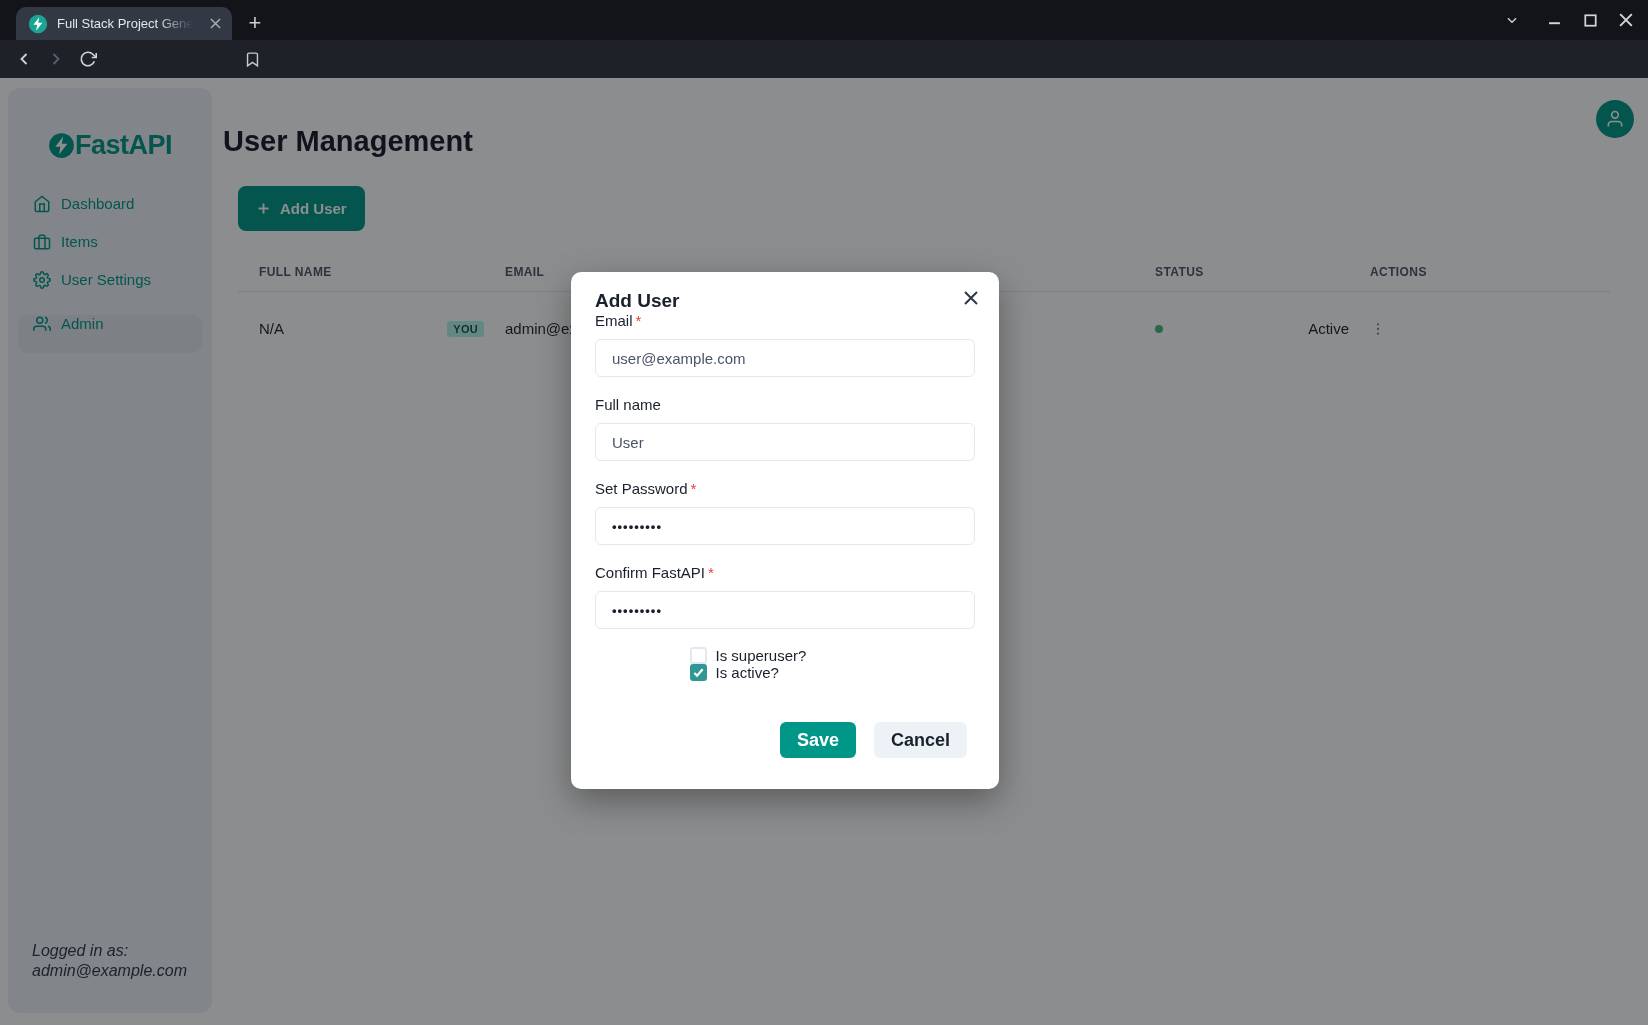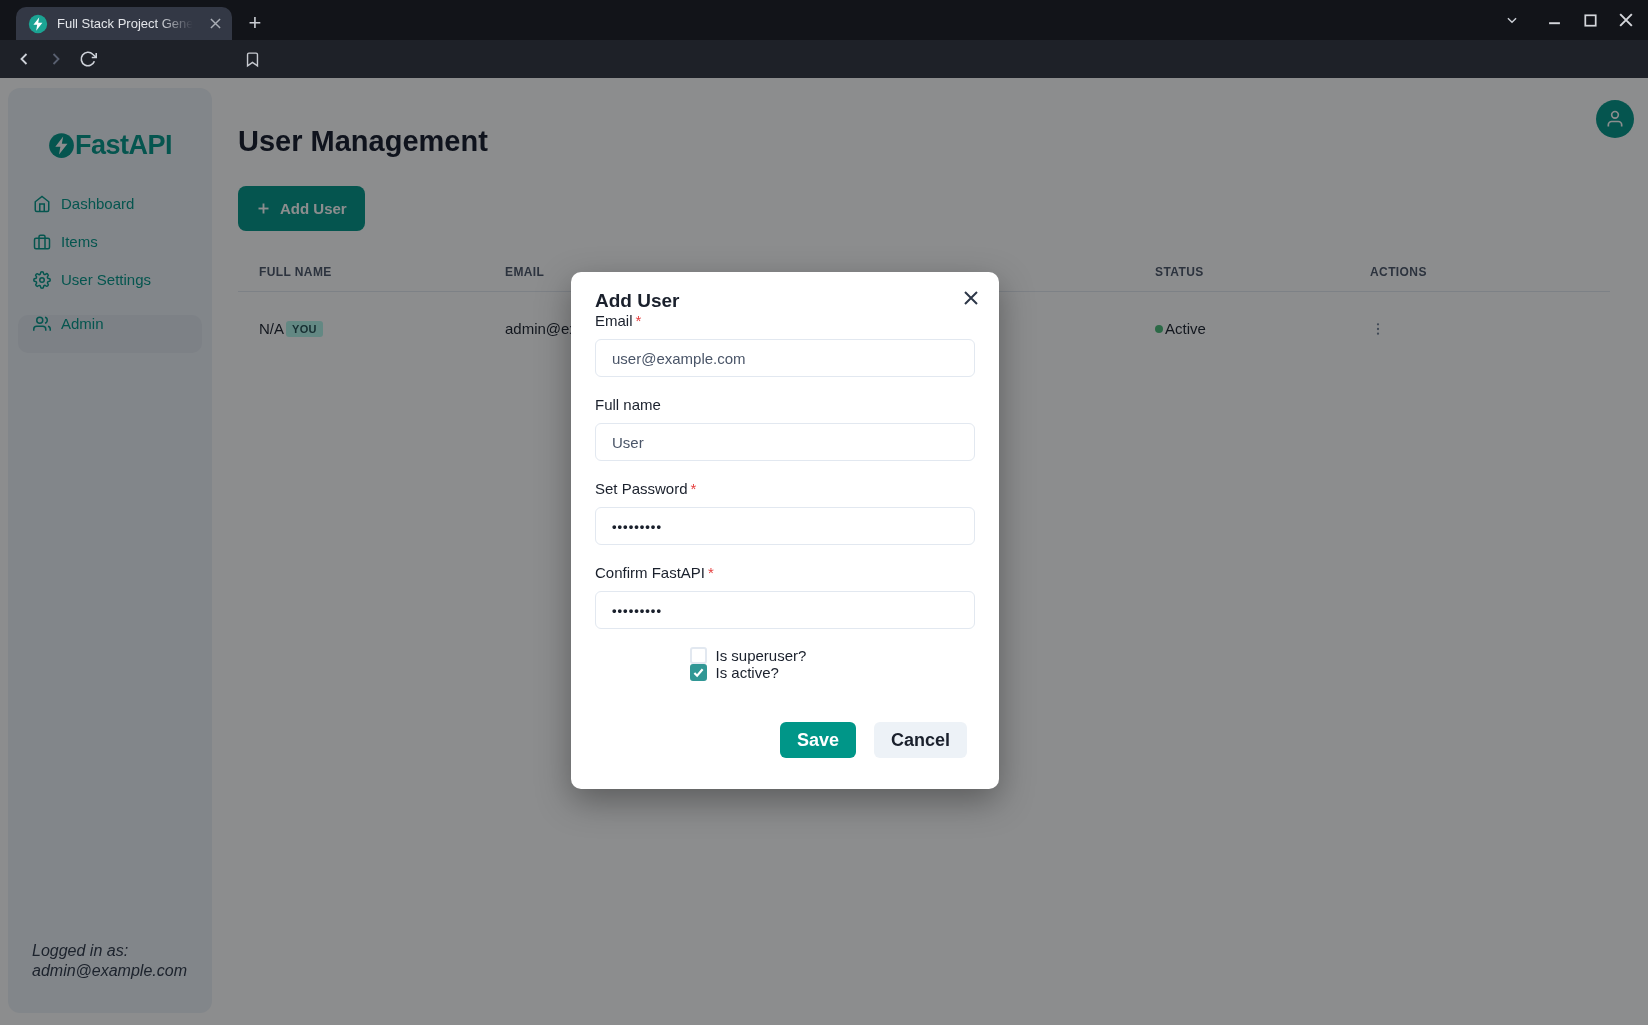--- a/index.html
+++ b/index.html
@@ -43,31 +43,31 @@
              background:#EDF2F7; border-radius:12px; }
   .logo { display:flex; align-items:center; justify-content:center; gap:0; margin-top:42px; }
   .logo-text { color:#009688; font-size:27px; font-weight:600; letter-spacing:-0.5px; }
   .nav { margin:34px 10px 0 10px; }
   .nav-item { height:38px; display:flex; align-items:flex-start; gap:10px; padding-left:15px;
               color:#009688; font-size:15px; border-radius:10px; cursor:pointer; }
   .nav-item.active { background:#E2E8F0; margin-top:6px; }
   .nav-item svg { flex:0 0 18px; }
   .user-info { position:absolute; left:24px; bottom:32px; font-size:16px; color:#2d3748; line-height:20px;font-style:italic; }
 
-  .page-title { position:absolute; left:238px; top:47px; font-size:29px; font-weight:700; color:#141a2a;text-align:right; }
+  .page-title { position:absolute; left:223px; top:47px; font-size:29px; font-weight:700; color:#141a2a;text-align:right; }
   .add-btn { position:absolute; left:238px; top:108px; height:45px; padding:0 18px; background:#009688;
              border:none; border-radius:8px; color:#fff; font-size:15px; font-weight:700;
              display:flex; align-items:center; gap:9px; cursor:pointer; font-family:inherit; }
 
   .table { position:absolute; left:238px; top:187px; width:1372px; }
   .t-head, .t-row { display:grid; grid-template-columns:246px 650px 215px 1fr; }
   .t-head { height:27px; border-bottom:1px solid #E2E8F0; }
   .t-head div { padding-left:21px; font-size:12px; font-weight:700; letter-spacing:.4px; color:#4A5568; }
   .t-row { height:73px; align-items:center; }
-  .t-row > div { padding-left:21px; font-size:15px; color:#1A202C; display:flex; align-items:center; gap:2px; }
+  .t-row > div { padding-left:21px; font-size:15px; color:#1A202C; display:flex; align-items:center; gap:2px;justify-content:space-between; }
   .you-badge { background:#B2F5EA; color:#234E52; font-size:11px; font-weight:700; letter-spacing:.3px;
                padding:2px 6px; border-radius:3px; }
   .status-dot { width:8px; height:8px; border-radius:50%; background:#48BB78; }
 
   .avatar-btn { position:absolute; top:22px; right:14px; width:38px; height:38px; border-radius:50%;
                 background:#009688; display:flex; align-items:center; justify-content:center; cursor:pointer; }
 
   .overlay { position:absolute; inset:0; background:rgba(11,13,15,0.47); z-index:5; }
 
   

